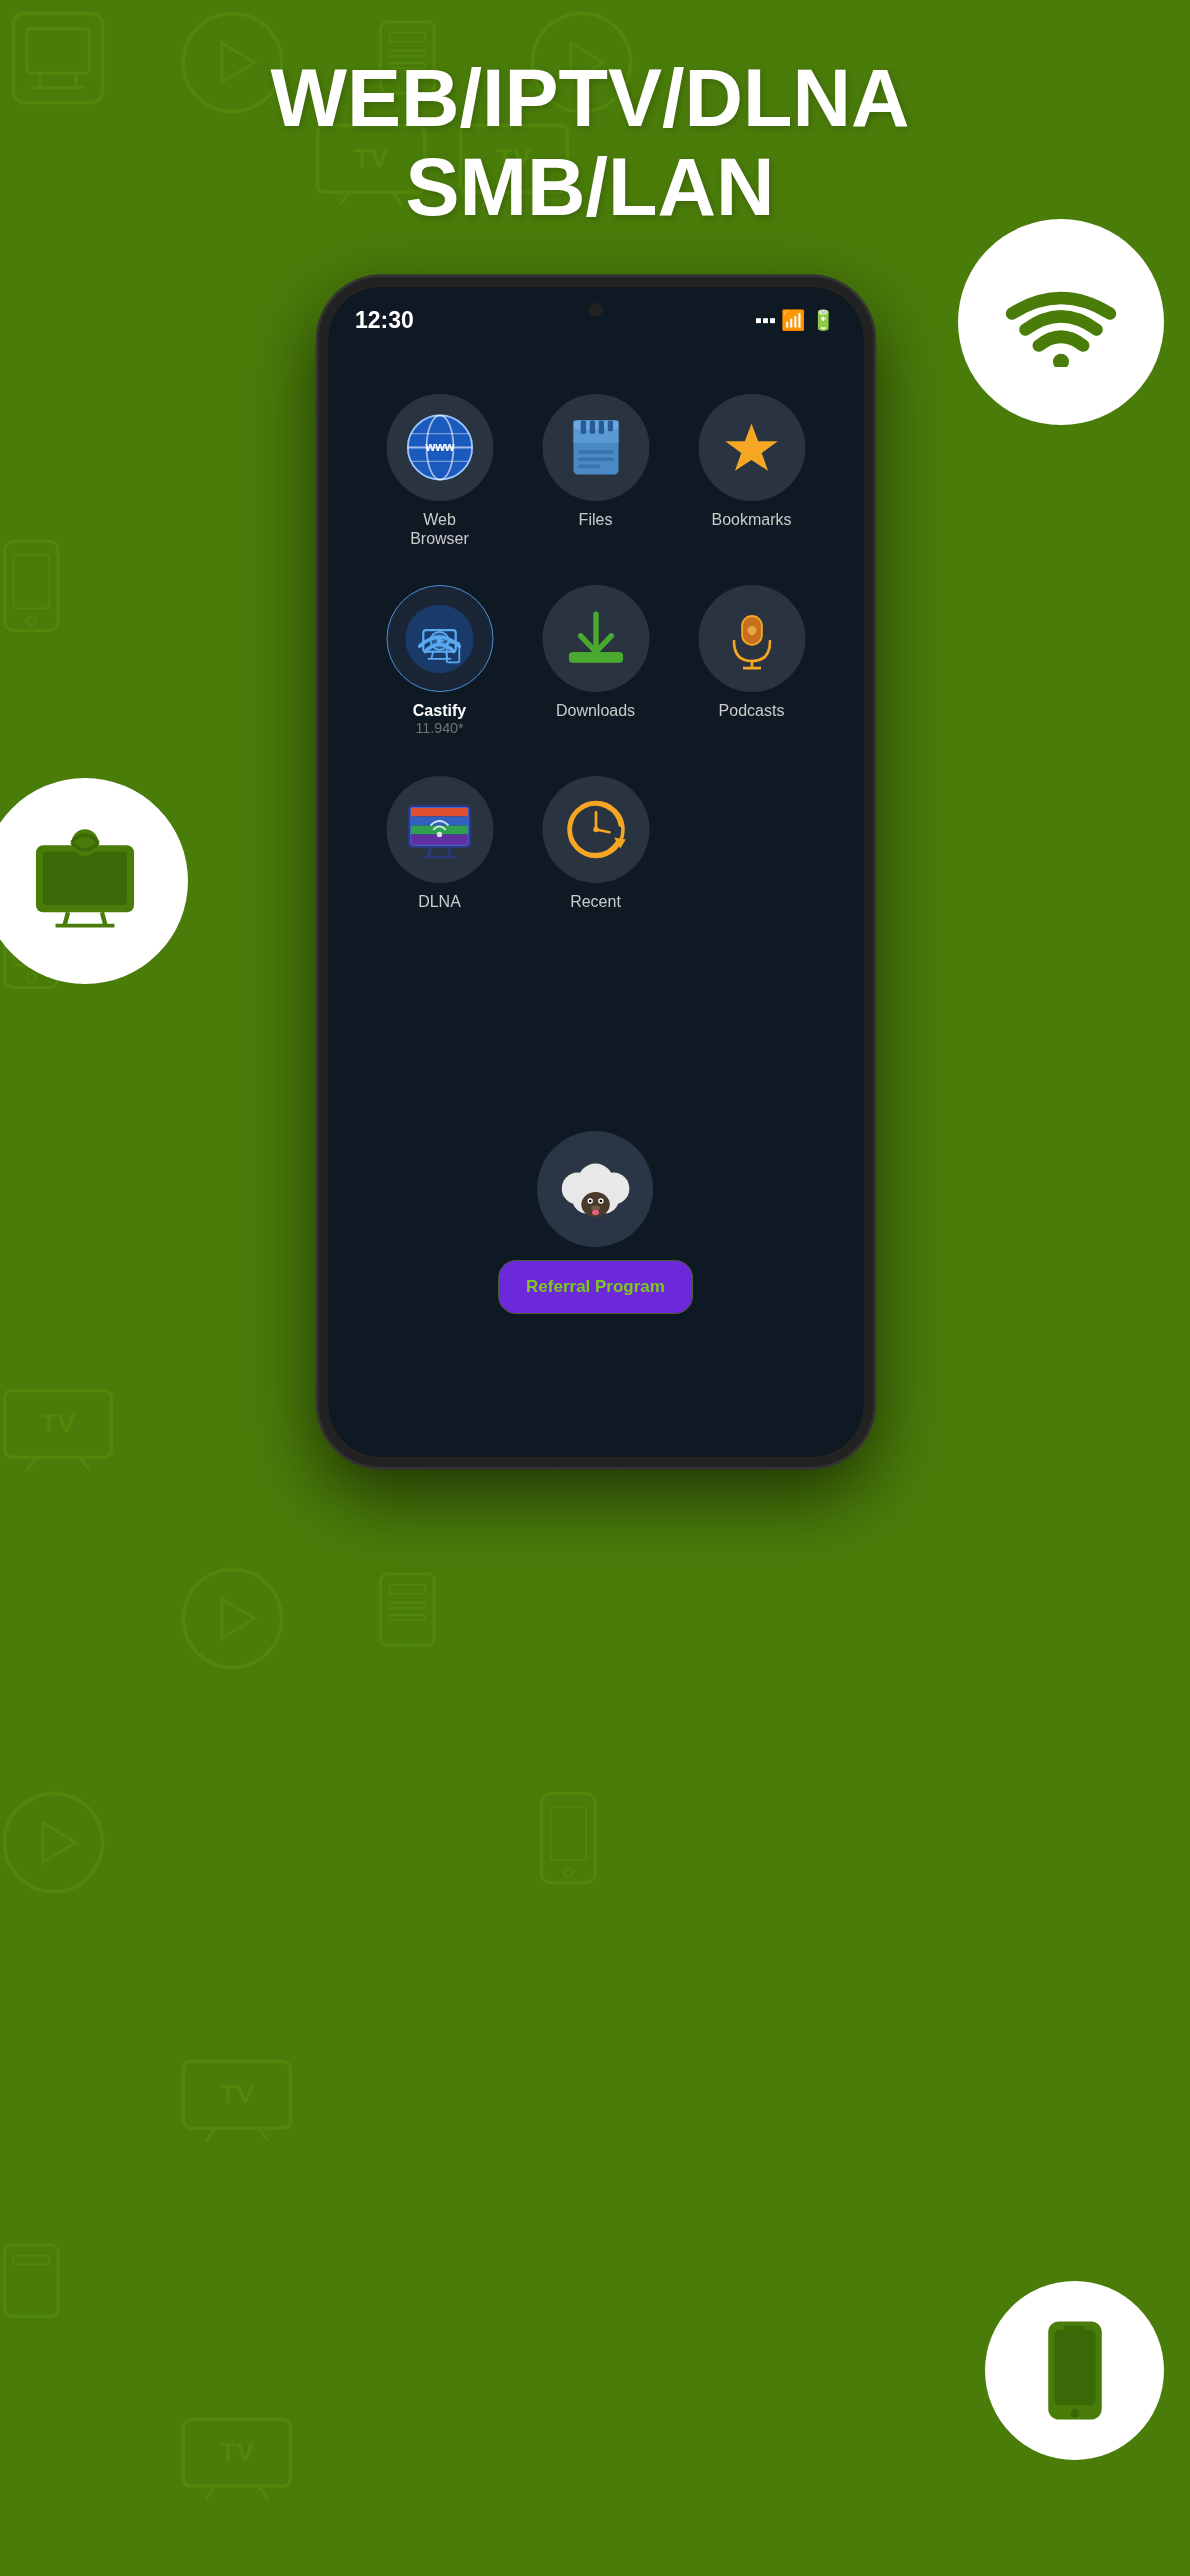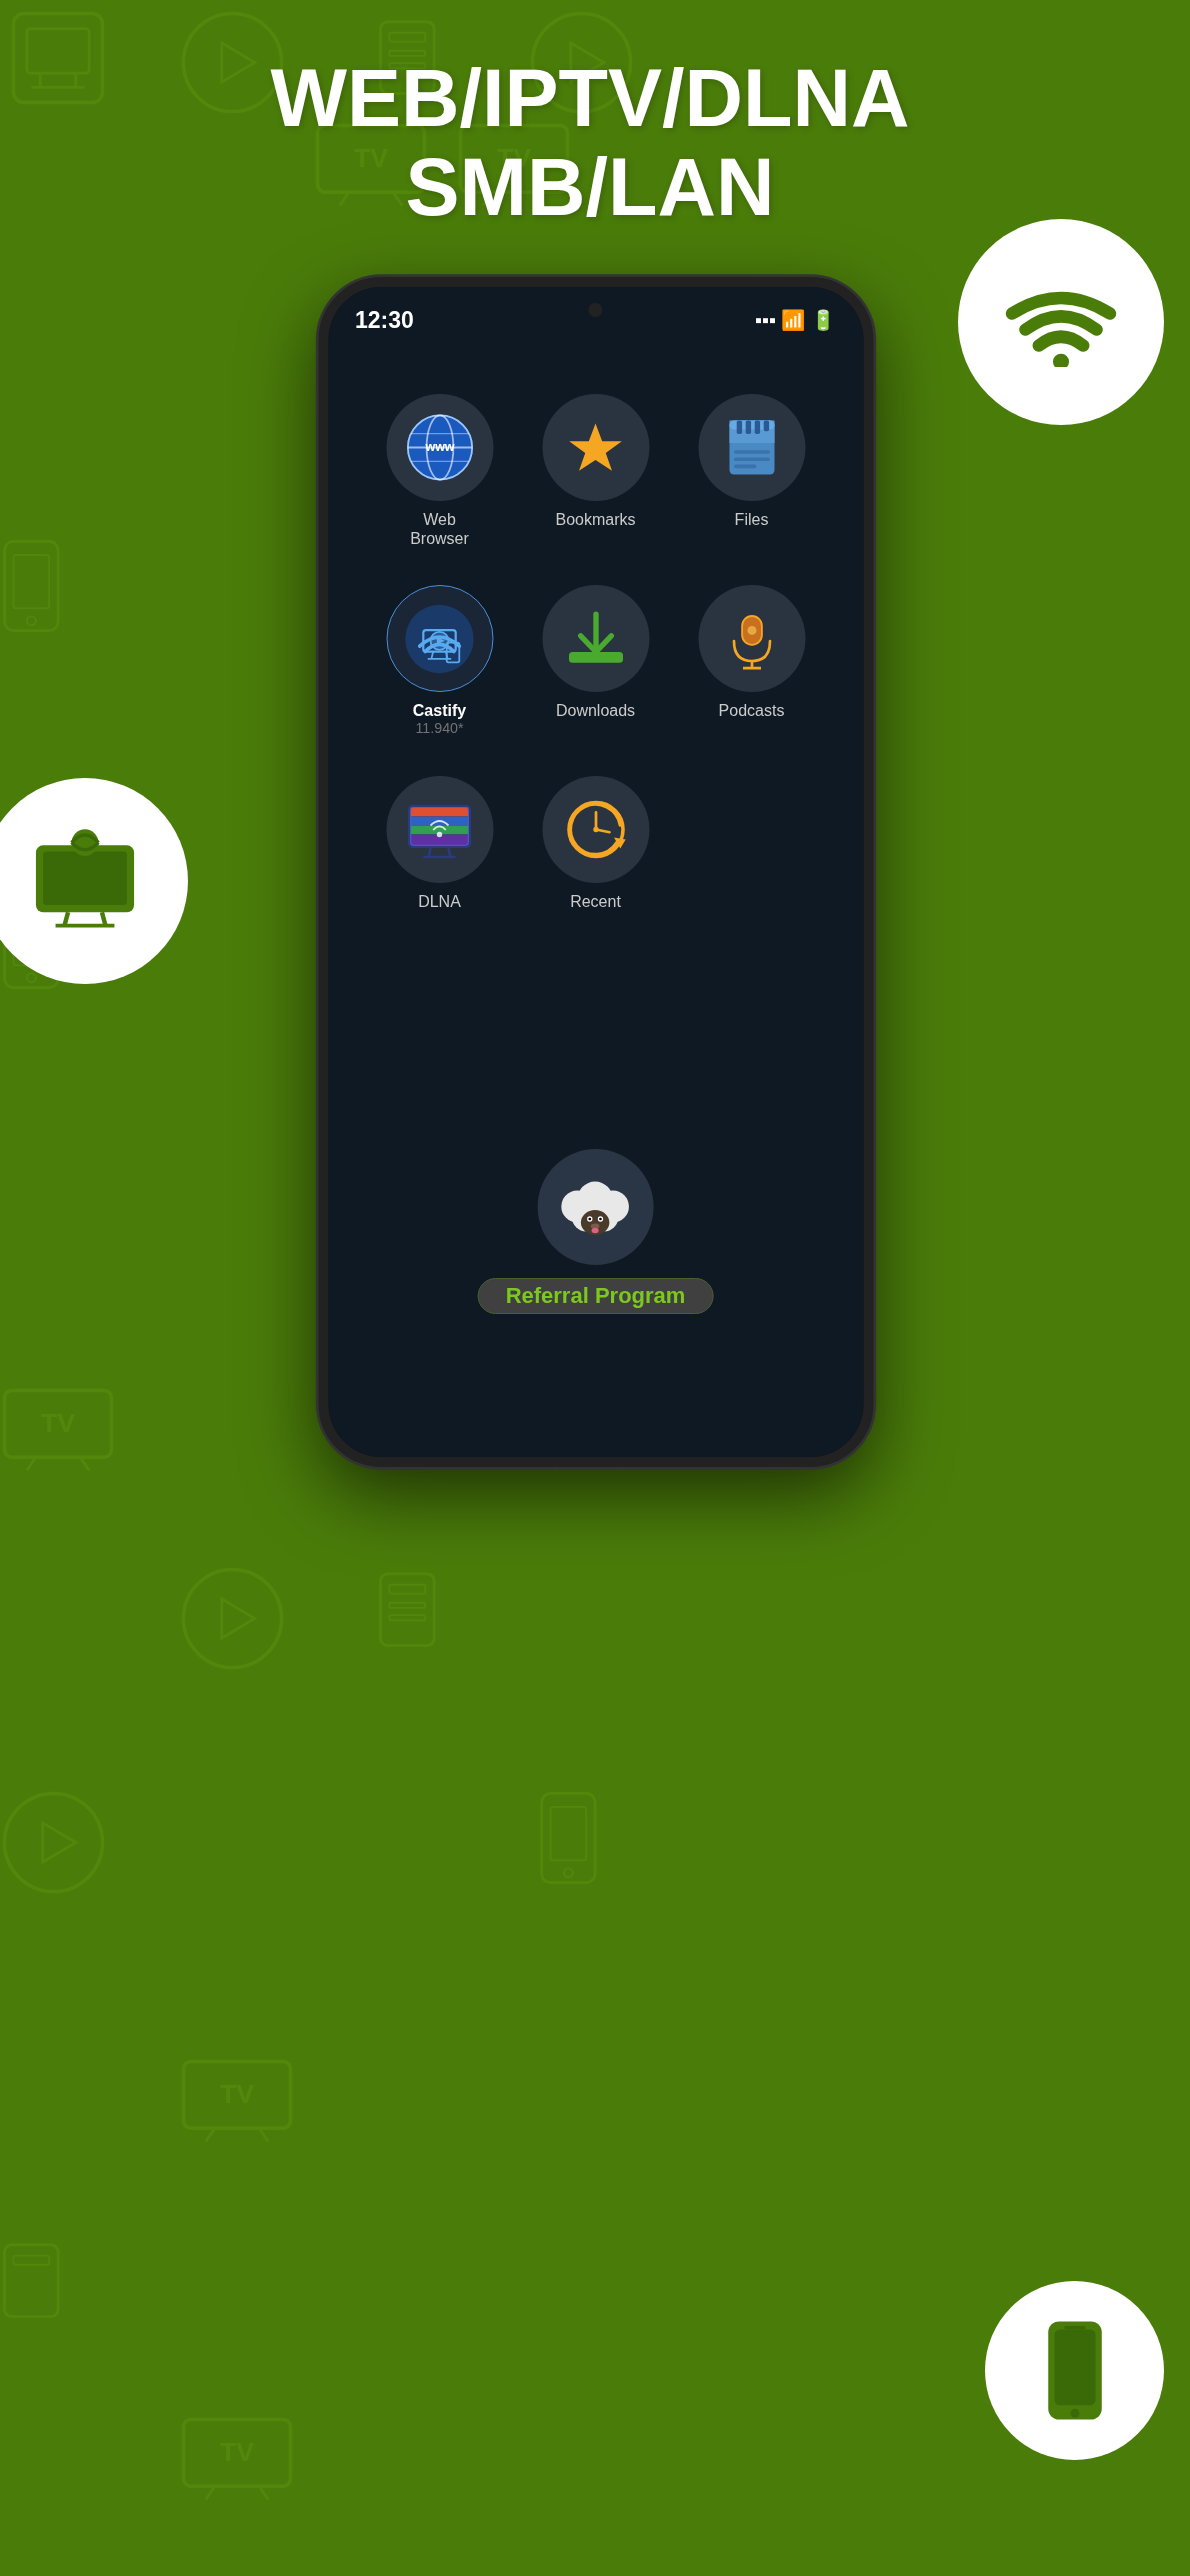--- a/index.html
+++ b/index.html
@@ -187,26 +187,26 @@
       height: 116px;
       border-radius: 50%;
       background: #2a3545;
       display: flex;
       align-items: center;
       justify-content: center;
       margin-bottom: 13.4px;
     }
 
     .referral-btn {
-      background: #404040;
+      background: #6d28d9;
       color: #7dc820;
       border: 0.9px solid #4a6030;
       border-radius: 18px;
-      padding: 4px 27px;
-      font-size: 22px;
+      padding: 16px 27px;
+      font-size: 17px;
       font-weight: 600;
     }
 
     
     .float-circle {
       position: absolute;
       border-radius: 50%;
       background: white;
       z-index: 20;
       display: flex;
@@ -399,46 +399,46 @@
               <circle cx="37.5" cy="37.5" r="36" fill="none" stroke="rgba(255,255,255,0.5)" stroke-width="2"></circle>
 
               <text x="37.5" y="41" text-anchor="middle" font-size="14" font-weight="bold" fill="white" font-family="Arial">www</text>
             </svg>
           </div>
           <span class="app-label">Web<br>Browser</span>
         </div>
 
         <div class="app-item">
           <div class="app-icon-circle">
-            <svg width="58" height="58" viewBox="0 0 65 65">
-              <polygon points="32.5,5 40,25 62,25 44,38 51,58 32.5,46 14,58 21,38 3,25 25,25" fill="#f5a623"></polygon>
-            </svg>
-          </div>
-          <span class="app-label">Bookmarks</span>
-        </div>
-
-        <div class="app-item">
-          <div class="app-icon-circle">
             <svg width="63" height="63" viewBox="0 0 70 70">
 
               <rect x="10" y="5" width="50" height="60" rx="5" fill="#4a8ac4"></rect>
               <rect x="10" y="5" width="50" height="25" rx="0" fill="#5a9ad4"></rect>
               <rect x="10" y="5" width="50" height="10" rx="5" fill="#6aaae4"></rect>
 
               <rect x="18" y="5" width="6" height="15" rx="2" fill="#2a5a94"></rect>
               <rect x="28" y="5" width="6" height="15" rx="2" fill="#2a5a94"></rect>
               <rect x="38" y="5" width="6" height="15" rx="2" fill="#2a5a94"></rect>
               <rect x="48" y="5" width="6" height="12" rx="2" fill="#2a5a94"></rect>
 
               <rect x="15" y="38" width="40" height="4" rx="2" fill="#2a5a94" opacity="0.5"></rect>
               <rect x="15" y="46" width="40" height="4" rx="2" fill="#2a5a94" opacity="0.5"></rect>
               <rect x="15" y="54" width="25" height="4" rx="2" fill="#2a5a94" opacity="0.5"></rect>
             </svg>
           </div>
           <span class="app-label">Files</span>
+        </div>
+
+        <div class="app-item">
+          <div class="app-icon-circle">
+            <svg width="58" height="58" viewBox="0 0 65 65">
+              <polygon points="32.5,5 40,25 62,25 44,38 51,58 32.5,46 14,58 21,38 3,25 25,25" fill="#f5a623"></polygon>
+            </svg>
+          </div>
+          <span class="app-label">Bookmarks</span>
         </div>
 
 
         <div class="app-item">
           <div class="app-icon-circle highlighted">
             <svg width="72" height="72" viewBox="0 0 80 80">
 
               <circle cx="40" cy="40" r="38" fill="#1a3a6a"></circle>
 
               <path d="M 18 48 Q 40 28 62 48" fill="none" stroke="#5aaaf0" stroke-width="4" stroke-linecap="round"></path>

